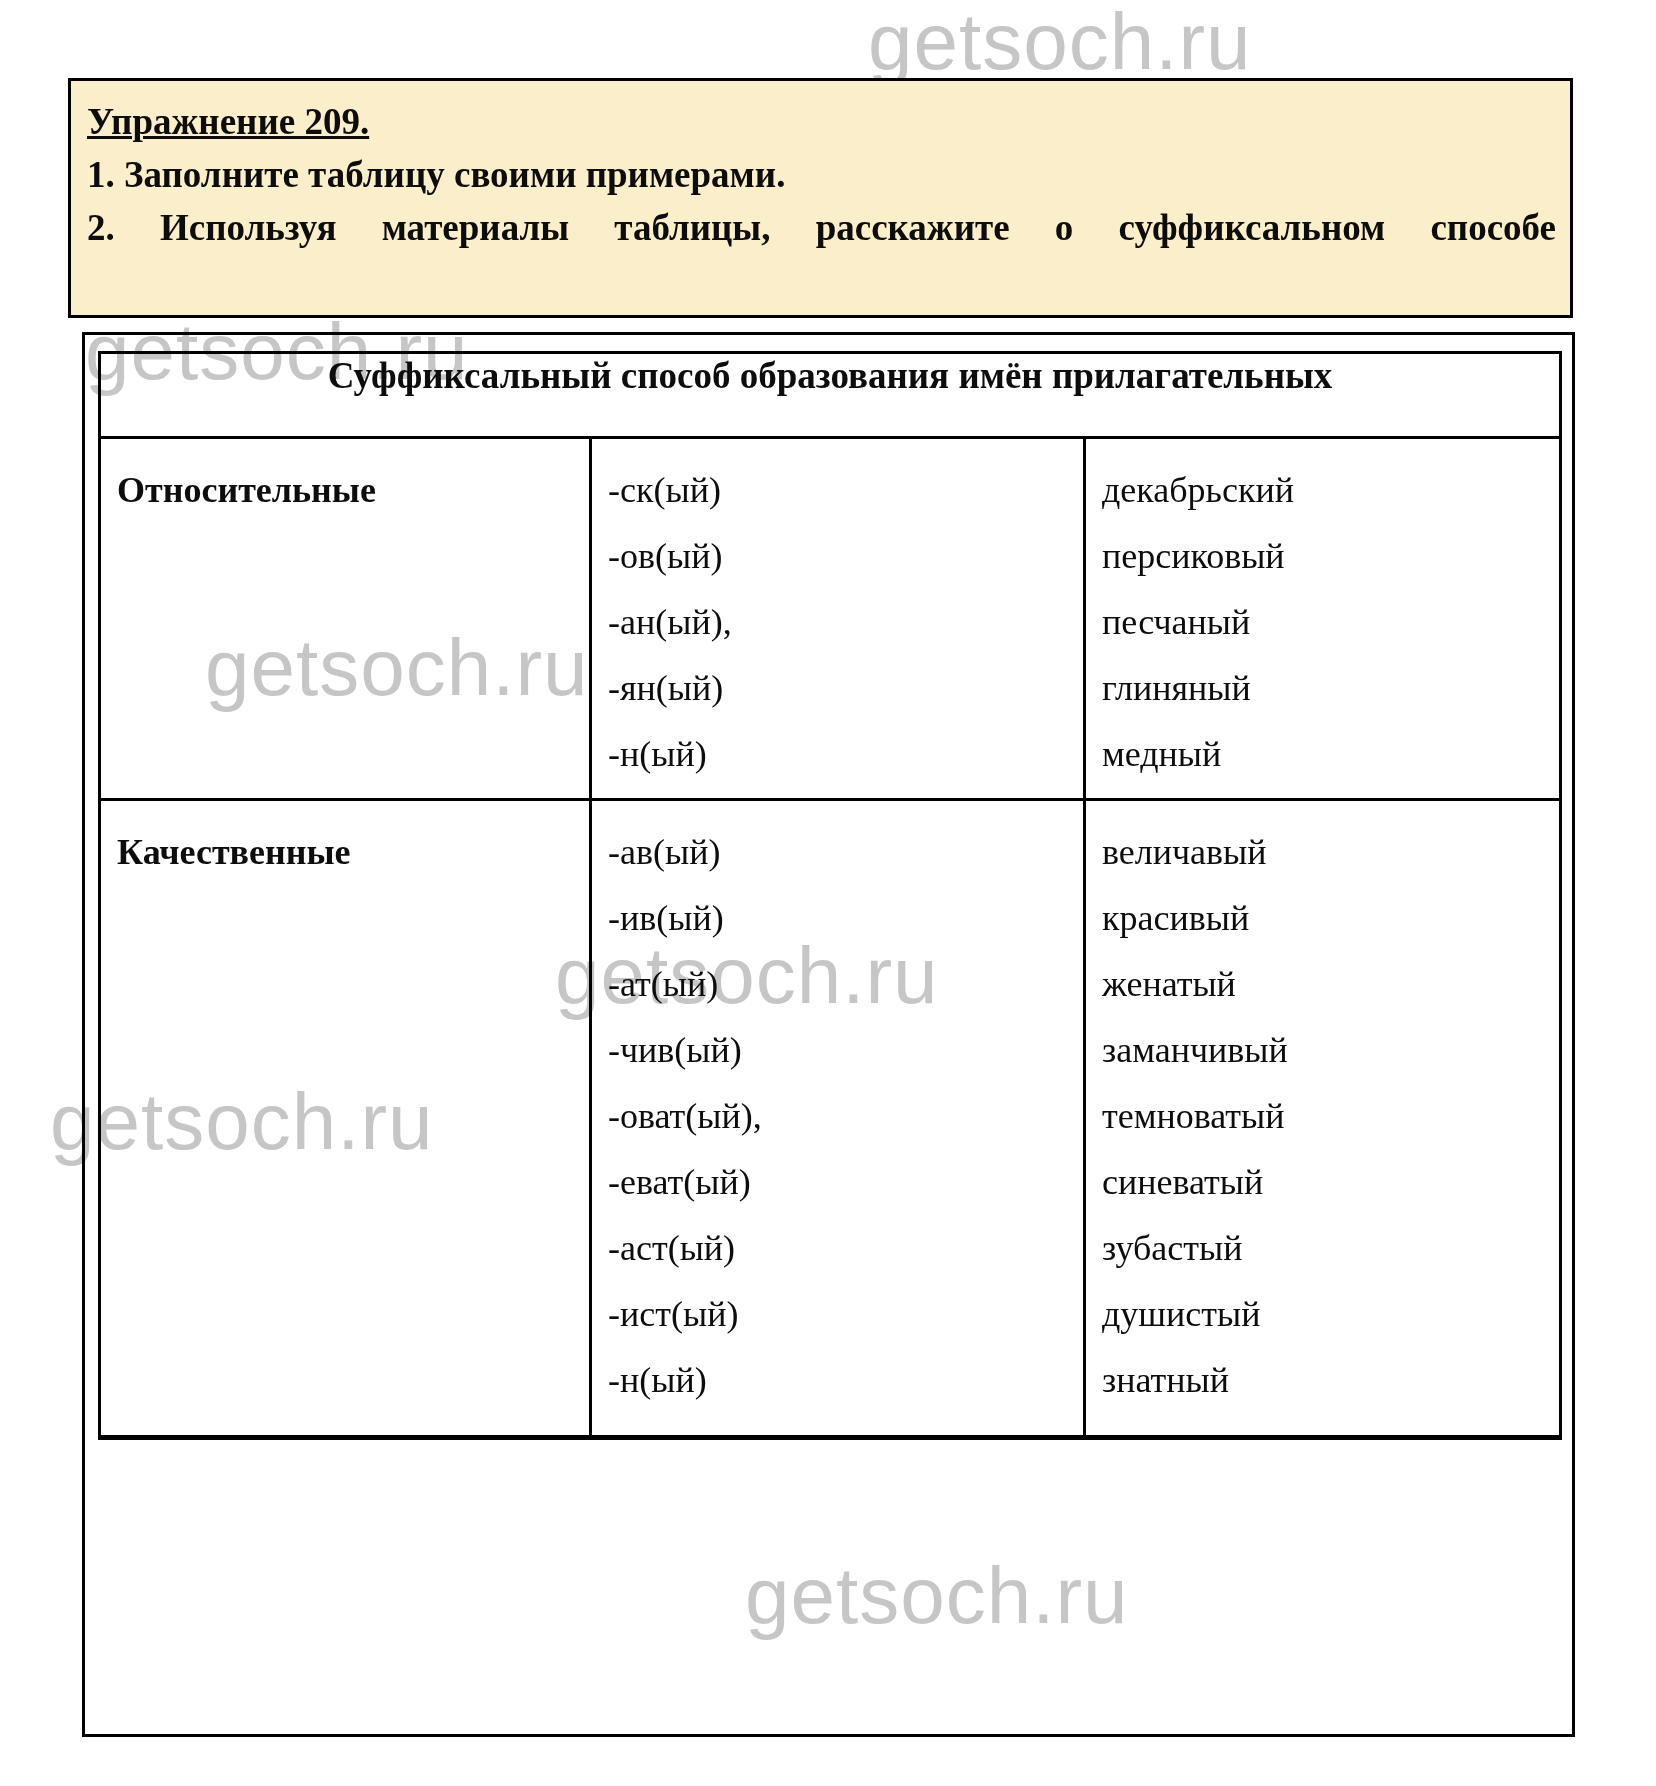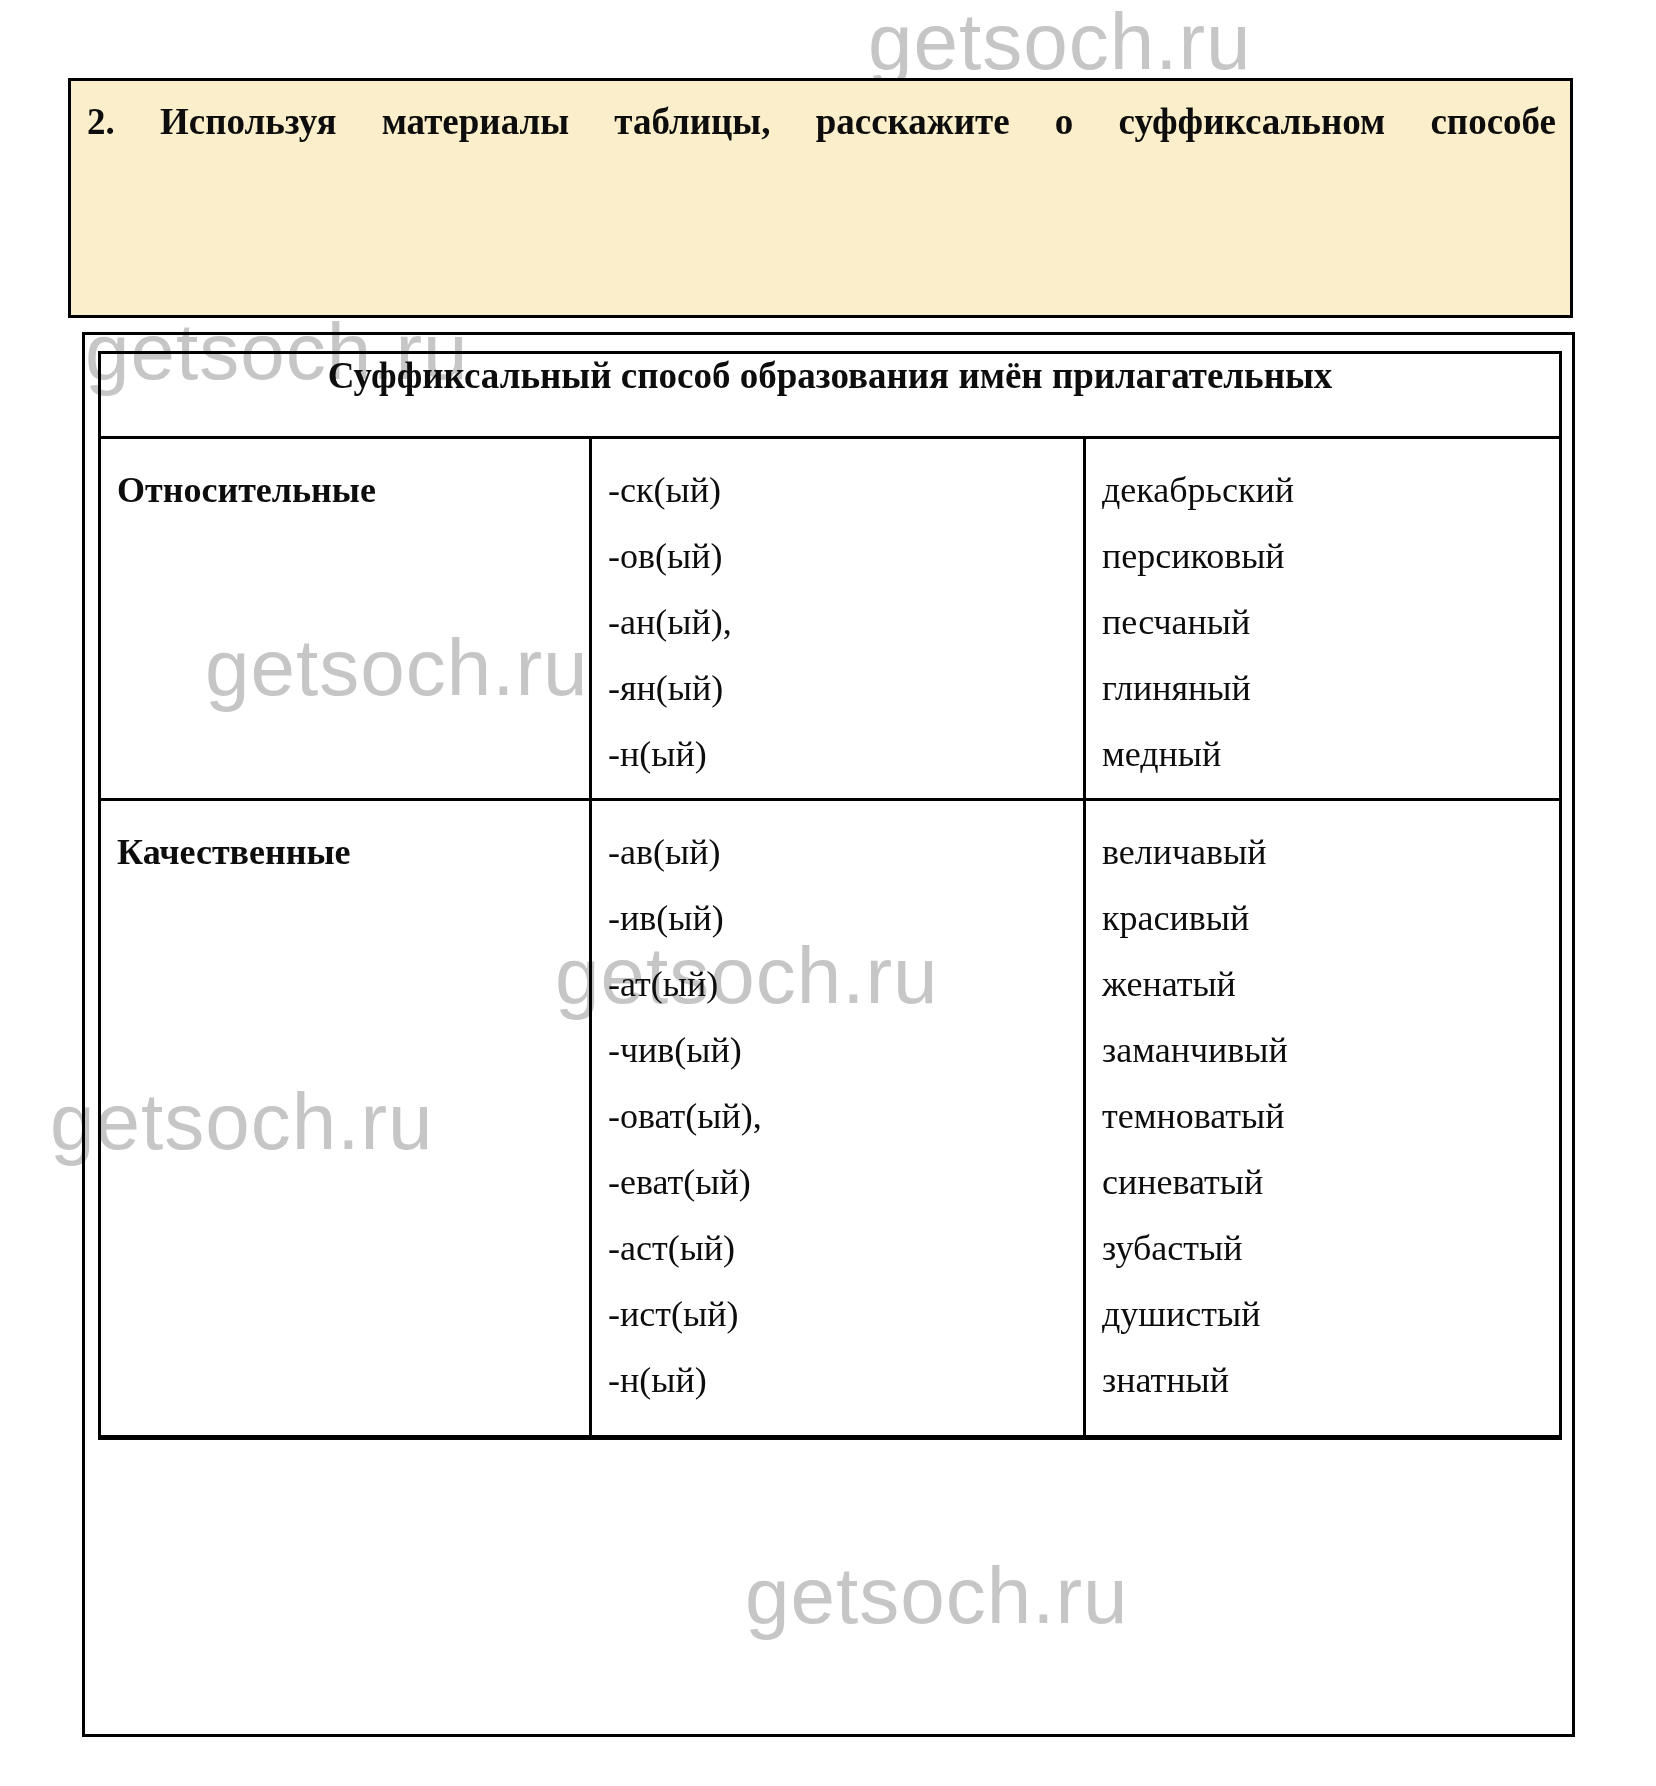--- a/index.html
+++ b/index.html
@@ -74,20 +74,22 @@
 <div class="page">
 
   <div class="wm wm1">getsoch.ru</div>
   <div class="wm wm2">getsoch.ru</div>
   <div class="wm wm3">getsoch.ru</div>
   <div class="wm wm4">getsoch.ru</div>
   <div class="wm wm5">getsoch.ru</div>
   <div class="wm wm6">getsoch.ru</div>
 
   <div class="task-box">
+    <div><span class="task-title">Упражнение 209.</span></div>
+    <div>1. Заполните таблицу своими примерами.</div>
     <div class="just">2. Используя материалы таблицы, расскажите о суффиксальном способе</div>
   </div>
 
   <div class="outer-box">
 
     <table class="tbl">
       <colgroup>
           <col style="width:491px">
           <col style="width:494px">
           <col style="width:476px">

